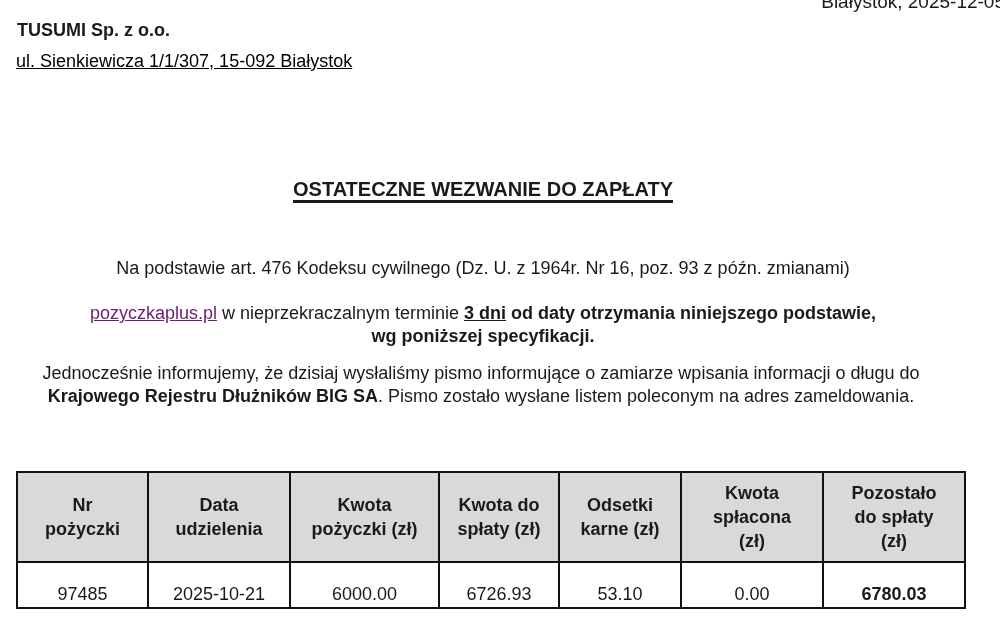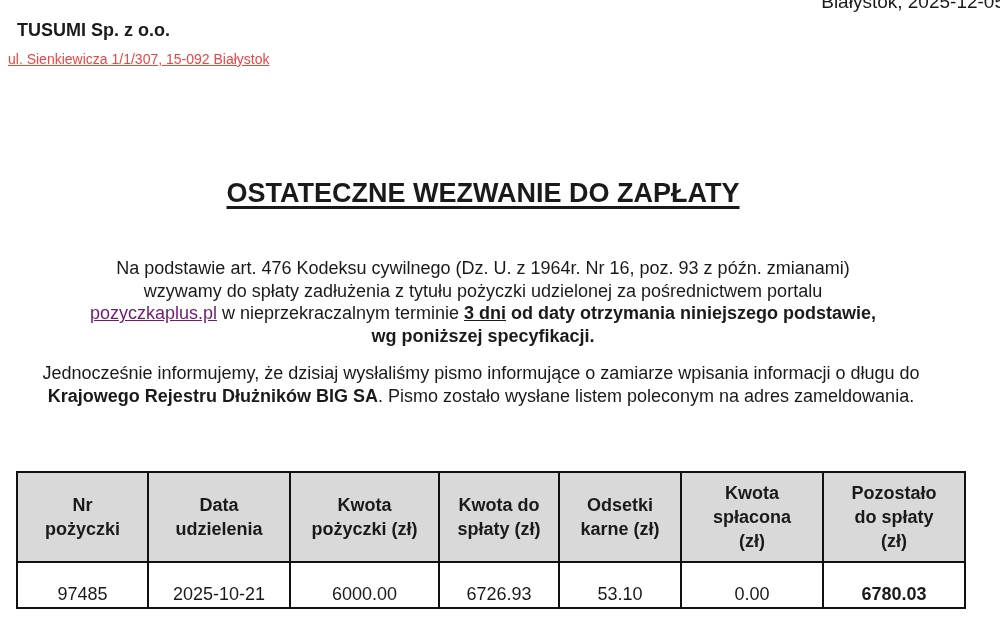--- a/index.html
+++ b/index.html
@@ -1,22 +1,22 @@
 <!DOCTYPE html>
 <html><head>
 <meta charset="utf-8">
 <style>
   html, body { margin:0; padding:0; background:#ffffff; }
   body { width:1000px; height:622px; overflow:hidden; position:relative;
          font-family:"Liberation Sans", sans-serif; color:#1a1a1a; }
   .place-date { position:absolute; right:-5px; top:-9px; font-size:19px; white-space:nowrap; }
   .company { position:absolute; left:17px; top:20px; font-size:18px; font-weight:bold; }
-  .address { position:absolute; left:8px; top:51px; font-size:14px; color:#ef4444; text-decoration:underline; }
+  .address { position:absolute; left:16px; top:51px; font-size:18px; color:#000000; text-decoration:underline; }
   .title { position:absolute; left:0; width:966px; top:178px; text-align:center;
-           font-size:27px; font-weight:bold; text-decoration:underline; text-decoration-thickness:3px;
+           font-size:20px; font-weight:bold; text-decoration:underline; text-decoration-thickness:3px;
            text-underline-offset:4px; letter-spacing:0px; }
   .para { position:absolute; left:0; width:966px; text-align:center; font-size:18px; line-height:22.5px; }
   .p1 { top:257px; }
   .p2 { top:362px; }
   .link { color:#701a75; text-decoration:underline; }
   .u { text-decoration:underline; }
   table { position:absolute; left:16px; top:471px; border-collapse:collapse;padding-left:8px; }
   th, td { border:2px solid #111; text-align:center; font-size:18px; padding:0 4px; }
   th { background:#d9d9d9; font-weight:bold; height:88px; line-height:24px; }
   td { height:42px; vertical-align:bottom; padding-bottom:2px; }
@@ -26,21 +26,21 @@
 <body>
 
 <div class="place-date">Białystok, 2025-12-05</div>
 <div class="company">TUSUMI Sp. z o.o.</div>
 <div class="address">ul. Sienkiewicza 1/1/307, 15-092 Białystok</div>
 
 <div class="title">OSTATECZNE WEZWANIE DO ZAPŁATY</div>
 
 <div class="para p1">
   <span>Na podstawie art. 476 Kodeksu cywilnego (Dz. U. z 1964r. Nr 16, poz. 93 z późn. zmianami)</span><br>
-  <span>wzywamy do spłaty zadłużenia z tytułu pożyczki udzielonej za pośrednictwem portalu</span><br>
+  <br>
   <span class="link">pozyczkaplus.pl</span><span> w nieprzekraczalnym terminie </span><b class="u">3 dni</b><b> od daty otrzymania niniejszego podstawie,</b><br>
   <b>wg poniższej specyfikacji.</b>
 </div>
 
 <div class="para p2" style="padding:0 20px; box-sizing:border-box; left:6px; width:950px;">
   <span>Jednocześnie informujemy, że dzisiaj wysłaliśmy pismo informujące o zamiarze wpisania informacji o długu do </span><b>Krajowego Rejestru Dłużników BIG SA</b><span>. Pismo zostało wysłane listem poleconym na adres zameldowania.</span>
 </div>
 
 <table>
   <thead>

